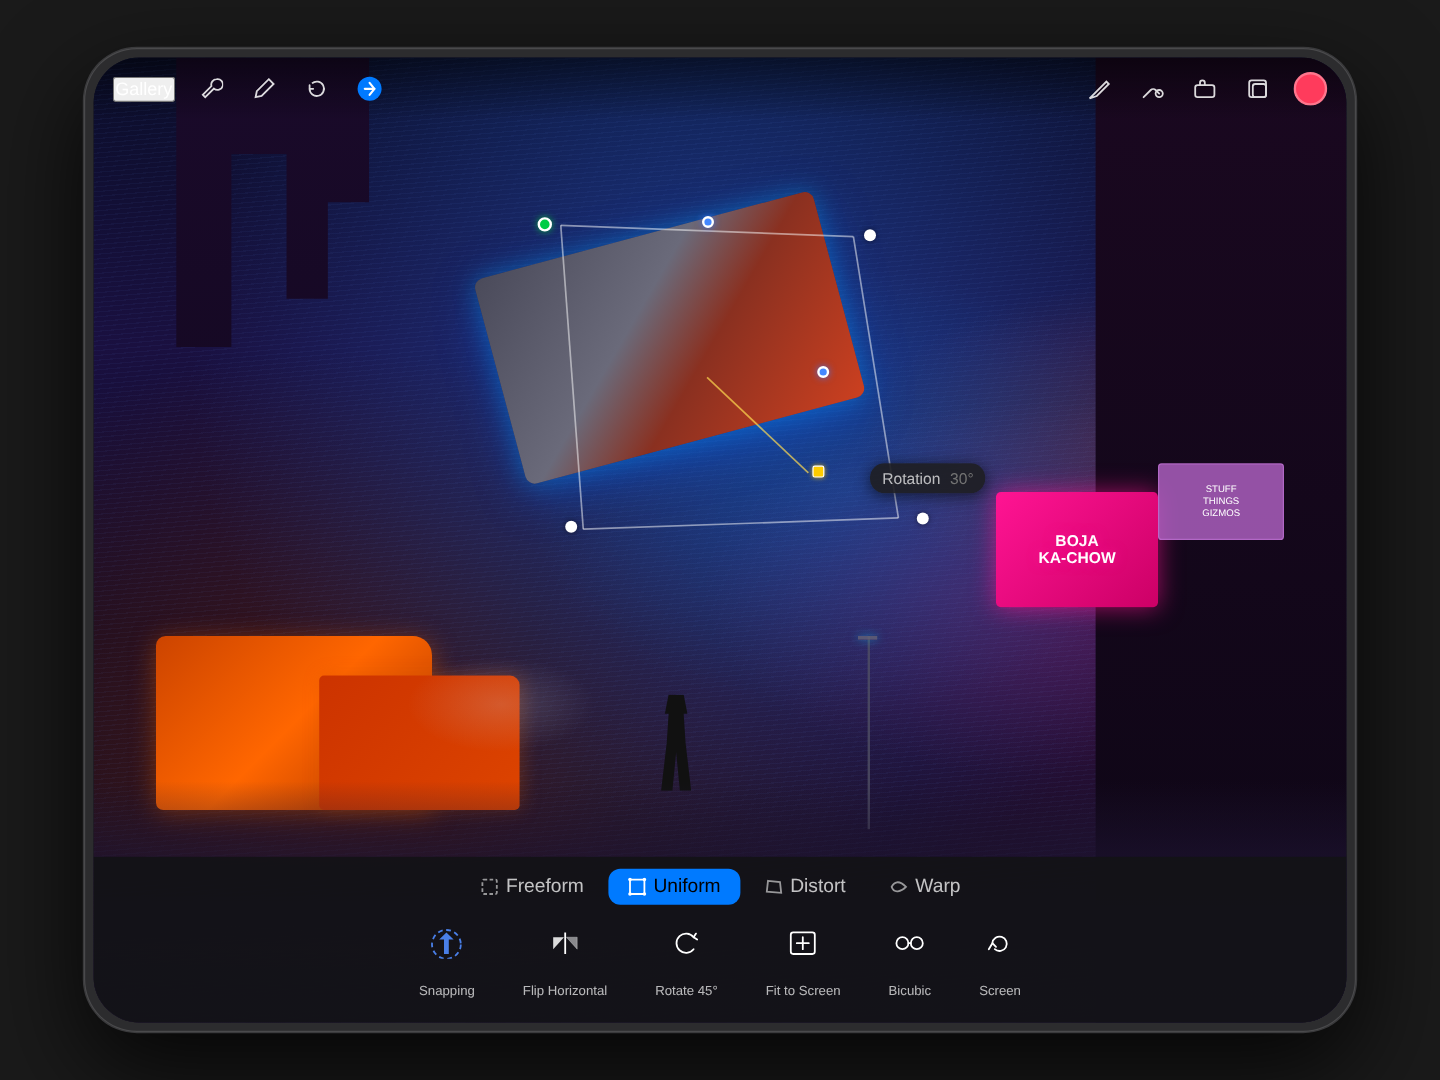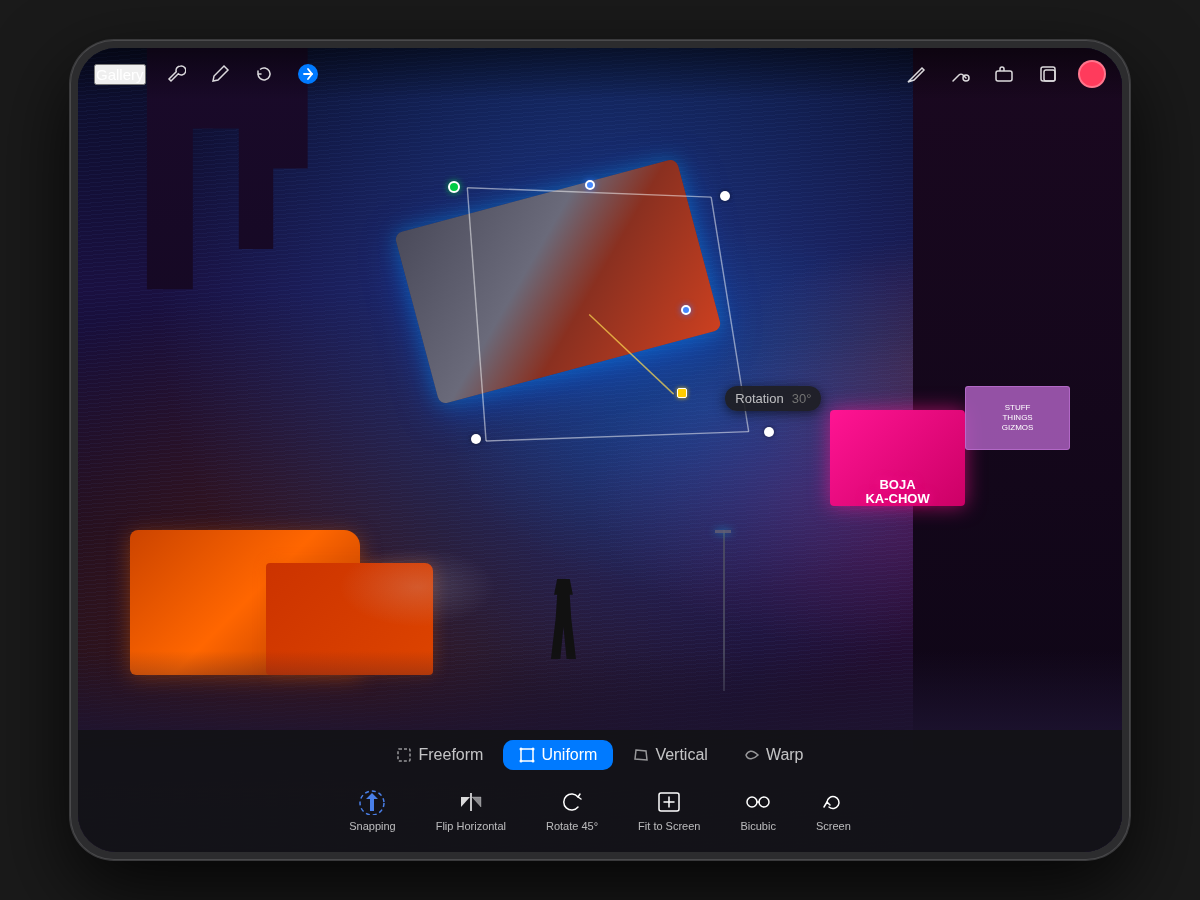--- a/index.html
+++ b/index.html
@@ -131,21 +131,21 @@
     
     .sign-boja {
       position: absolute;
       right: 15%;
       top: 45%;
       width: 13%;
       height: 12%;
       background: linear-gradient(135deg, #ff1493 0%, #cc0066 100%);
       border-radius: 4px;
       display: flex;
-      align-items: flex-end;
+      align-items: center;
       justify-content: center;
       font-size: 14px;
       font-weight: 900;
       color: white;
       text-shadow: 0 0 10px rgba(255,20,147,0.8);
       box-shadow: 0 0 20px rgba(255, 20, 147, 0.6);
       line-height: 1.1;
       text-align: center;
       margin-left: 46px;
     }
@@ -340,37 +340,37 @@
       font-size: 16px;
       font-weight: 500;
       color: rgba(255,255,255,0.75);
       cursor: pointer;
       background: transparent;
       border: none;
     }
 
     .mode-btn-active {
       background: #007AFF;
-      color: #ffffff;
+      color: #000000;
     }
 
     .tools-bar {
       display: flex;
       align-items: center;
       justify-content: center;
       gap: 0;
       padding: 8px 0 16px;
       background: rgba(18, 18, 22, 0.92);
     }
 
     .tool-btn {
       display: flex;
       flex-direction: column;
       align-items: center;
-      gap: 4px;
+      gap: 20px;
       padding: 4px 20px;
       cursor: pointer;
       border: none;
       background: transparent;
     }
 
     .tool-icon {
       width: 30px;
       height: 28px;
       display: flex;
@@ -595,21 +595,21 @@
             <circle cx="2" cy="14" r="1.5" fill="white"></circle>
             <circle cx="14" cy="14" r="1.5" fill="white"></circle>
           </svg>
           <span>Uniform</span>
         </button>
 
         <button class="mode-btn">
           <svg width="16" height="16" viewBox="0 0 16 16" fill="none" style="opacity:0.7">
             <path d="M3 3L13 4L14 13L2 12Z" stroke="rgba(255,255,255,0.8)" stroke-width="1.5" fill="none"></path>
           </svg>
-          <span>Vertical</span>
+          <span>Distort</span>
         </button>
 
         <button class="mode-btn">
           <svg width="16" height="16" viewBox="0 0 16 16" fill="none" style="opacity:0.7">
             <path d="M2 8 C4 4, 8 2, 14 8 C10 12, 4 14, 2 8Z" stroke="rgba(255,255,255,0.8)" stroke-width="1.5" fill="none"></path>
           </svg>
           <span>Warp</span>
         </button>
       </div>
 

